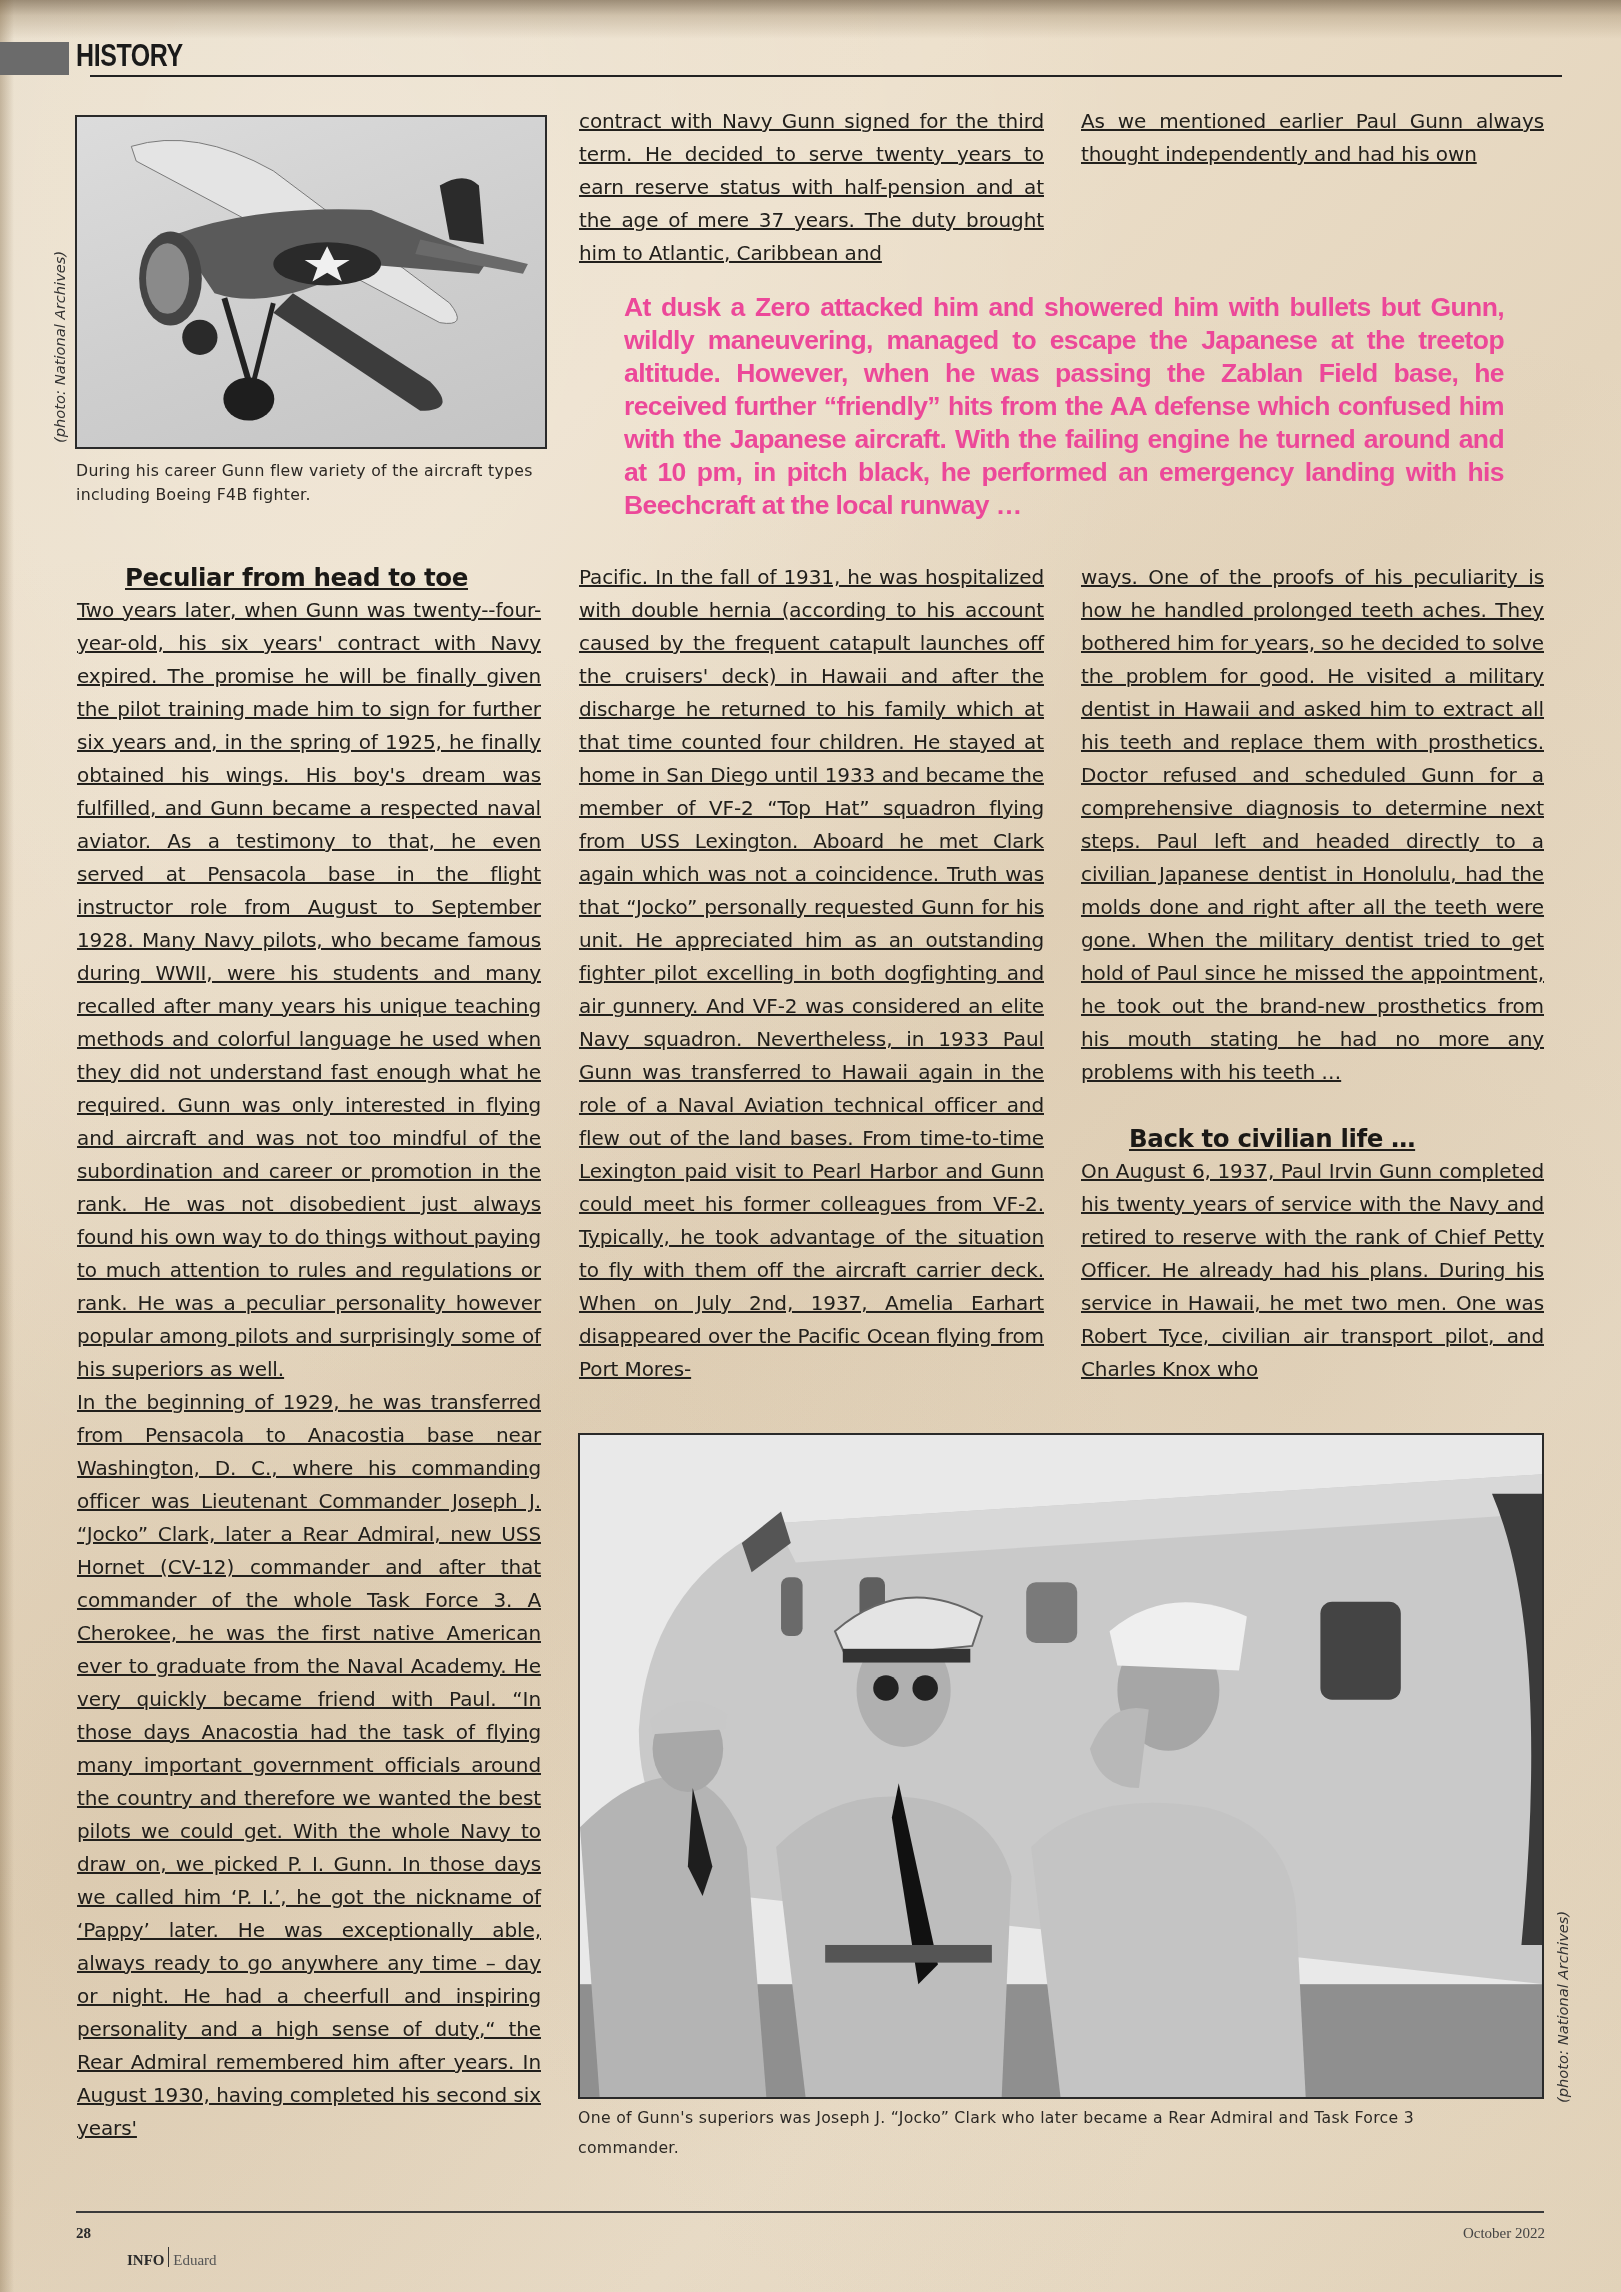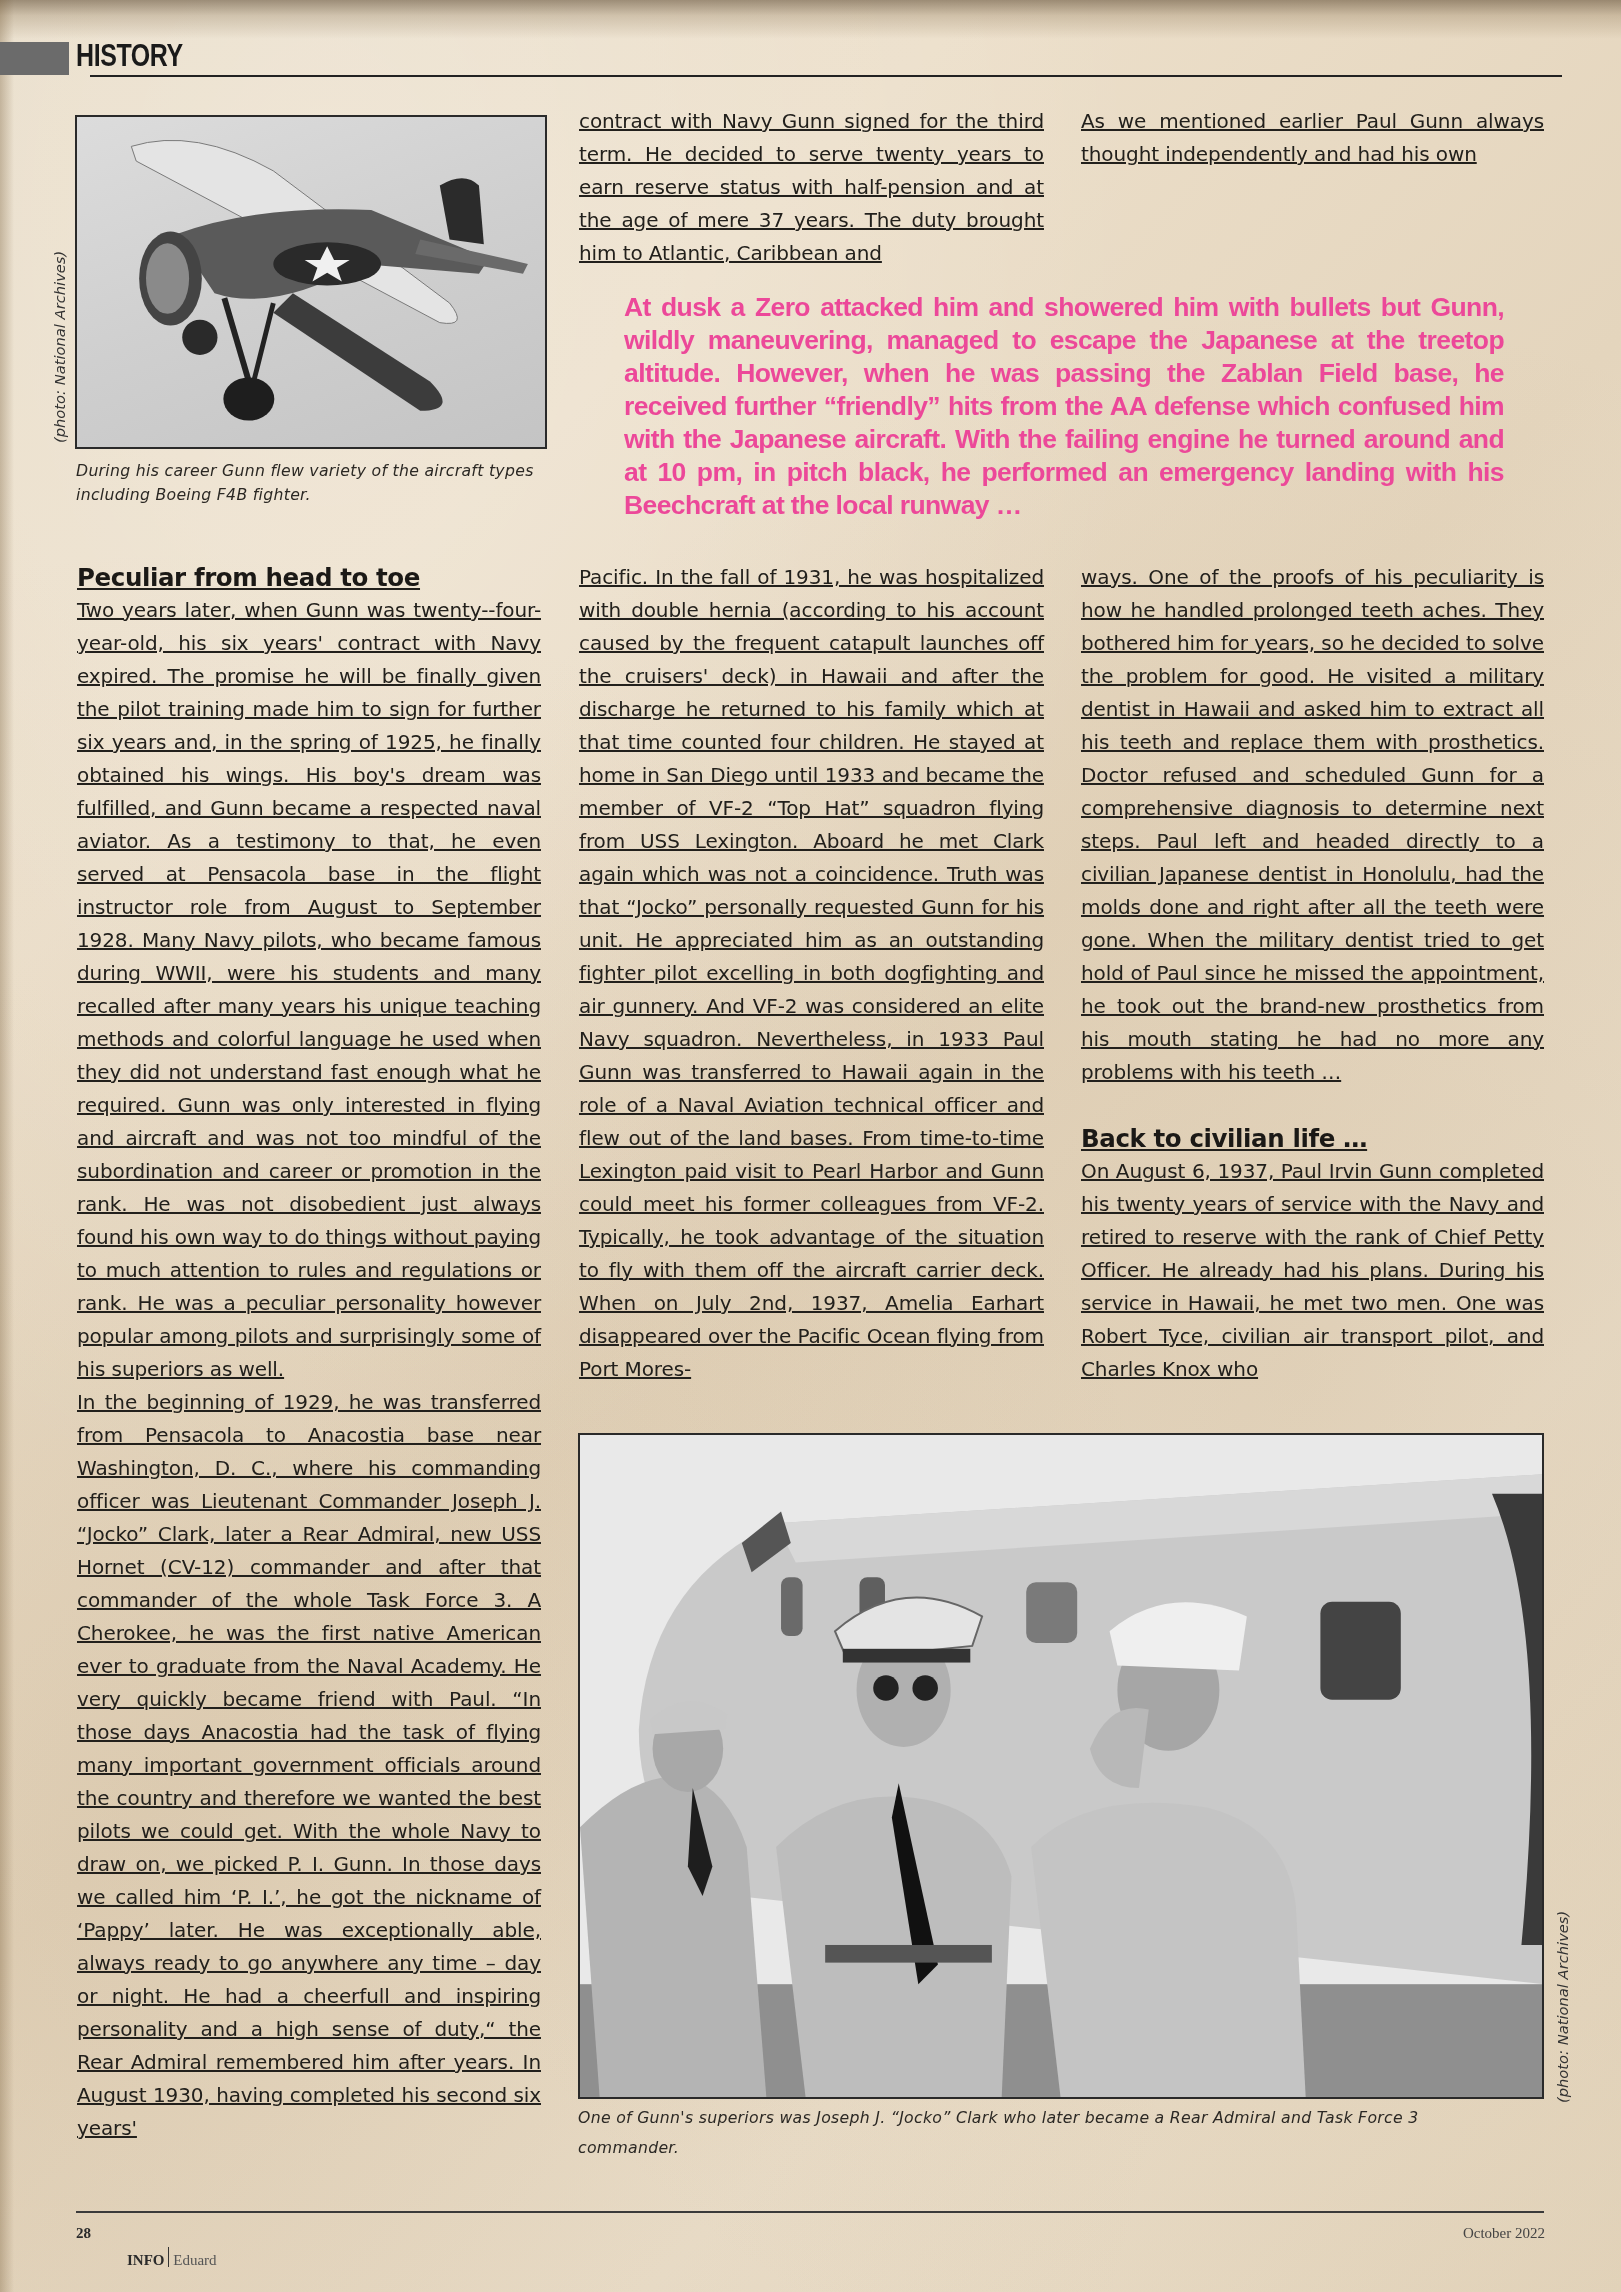--- a/index.html
+++ b/index.html
@@ -45,33 +45,34 @@
     text-align: justify;
     color: #22201c;
     letter-spacing: -0.1px;
     text-decoration: underline;
   }
   .col p { margin: 0; }
   .subhead {
     font-family: "DejaVu Sans", sans-serif;
     font-weight: bold; font-size: 24.5px; line-height: 33px; color: #1b1916;
     letter-spacing: -0.4px;
+    margin-left: 48px;
   }
   .spacer { height: 33px; }
   
   .photo {
     position: absolute; border: 2px solid #2a2a2a; overflow: hidden;
   }
   .credit {
     position: absolute; font-family: "DejaVu Sans", sans-serif; font-style: italic;
     font-size: 14.7px; color: #333; white-space: nowrap;
     transform: rotate(-90deg); transform-origin: left top;
   }
   .caption {
-    position: absolute; font-family: "DejaVu Sans", sans-serif; font-style: italic;
+    position: absolute; font-family: "DejaVu Sans", sans-serif; 
     font-size: 15.7px; line-height: 23.5px; color: #2b2824; letter-spacing: 0.3px;
   }
   .pullquote {
     position: absolute; left: 624px; top: 291px; width: 880px;
     font-family: "Liberation Sans", sans-serif; font-weight: bold;
     font-size: 26.5px; line-height: 33px; text-align: justify; color: #ec4899;
     letter-spacing: -0.6px;
   }
   
   .footer-rule {

